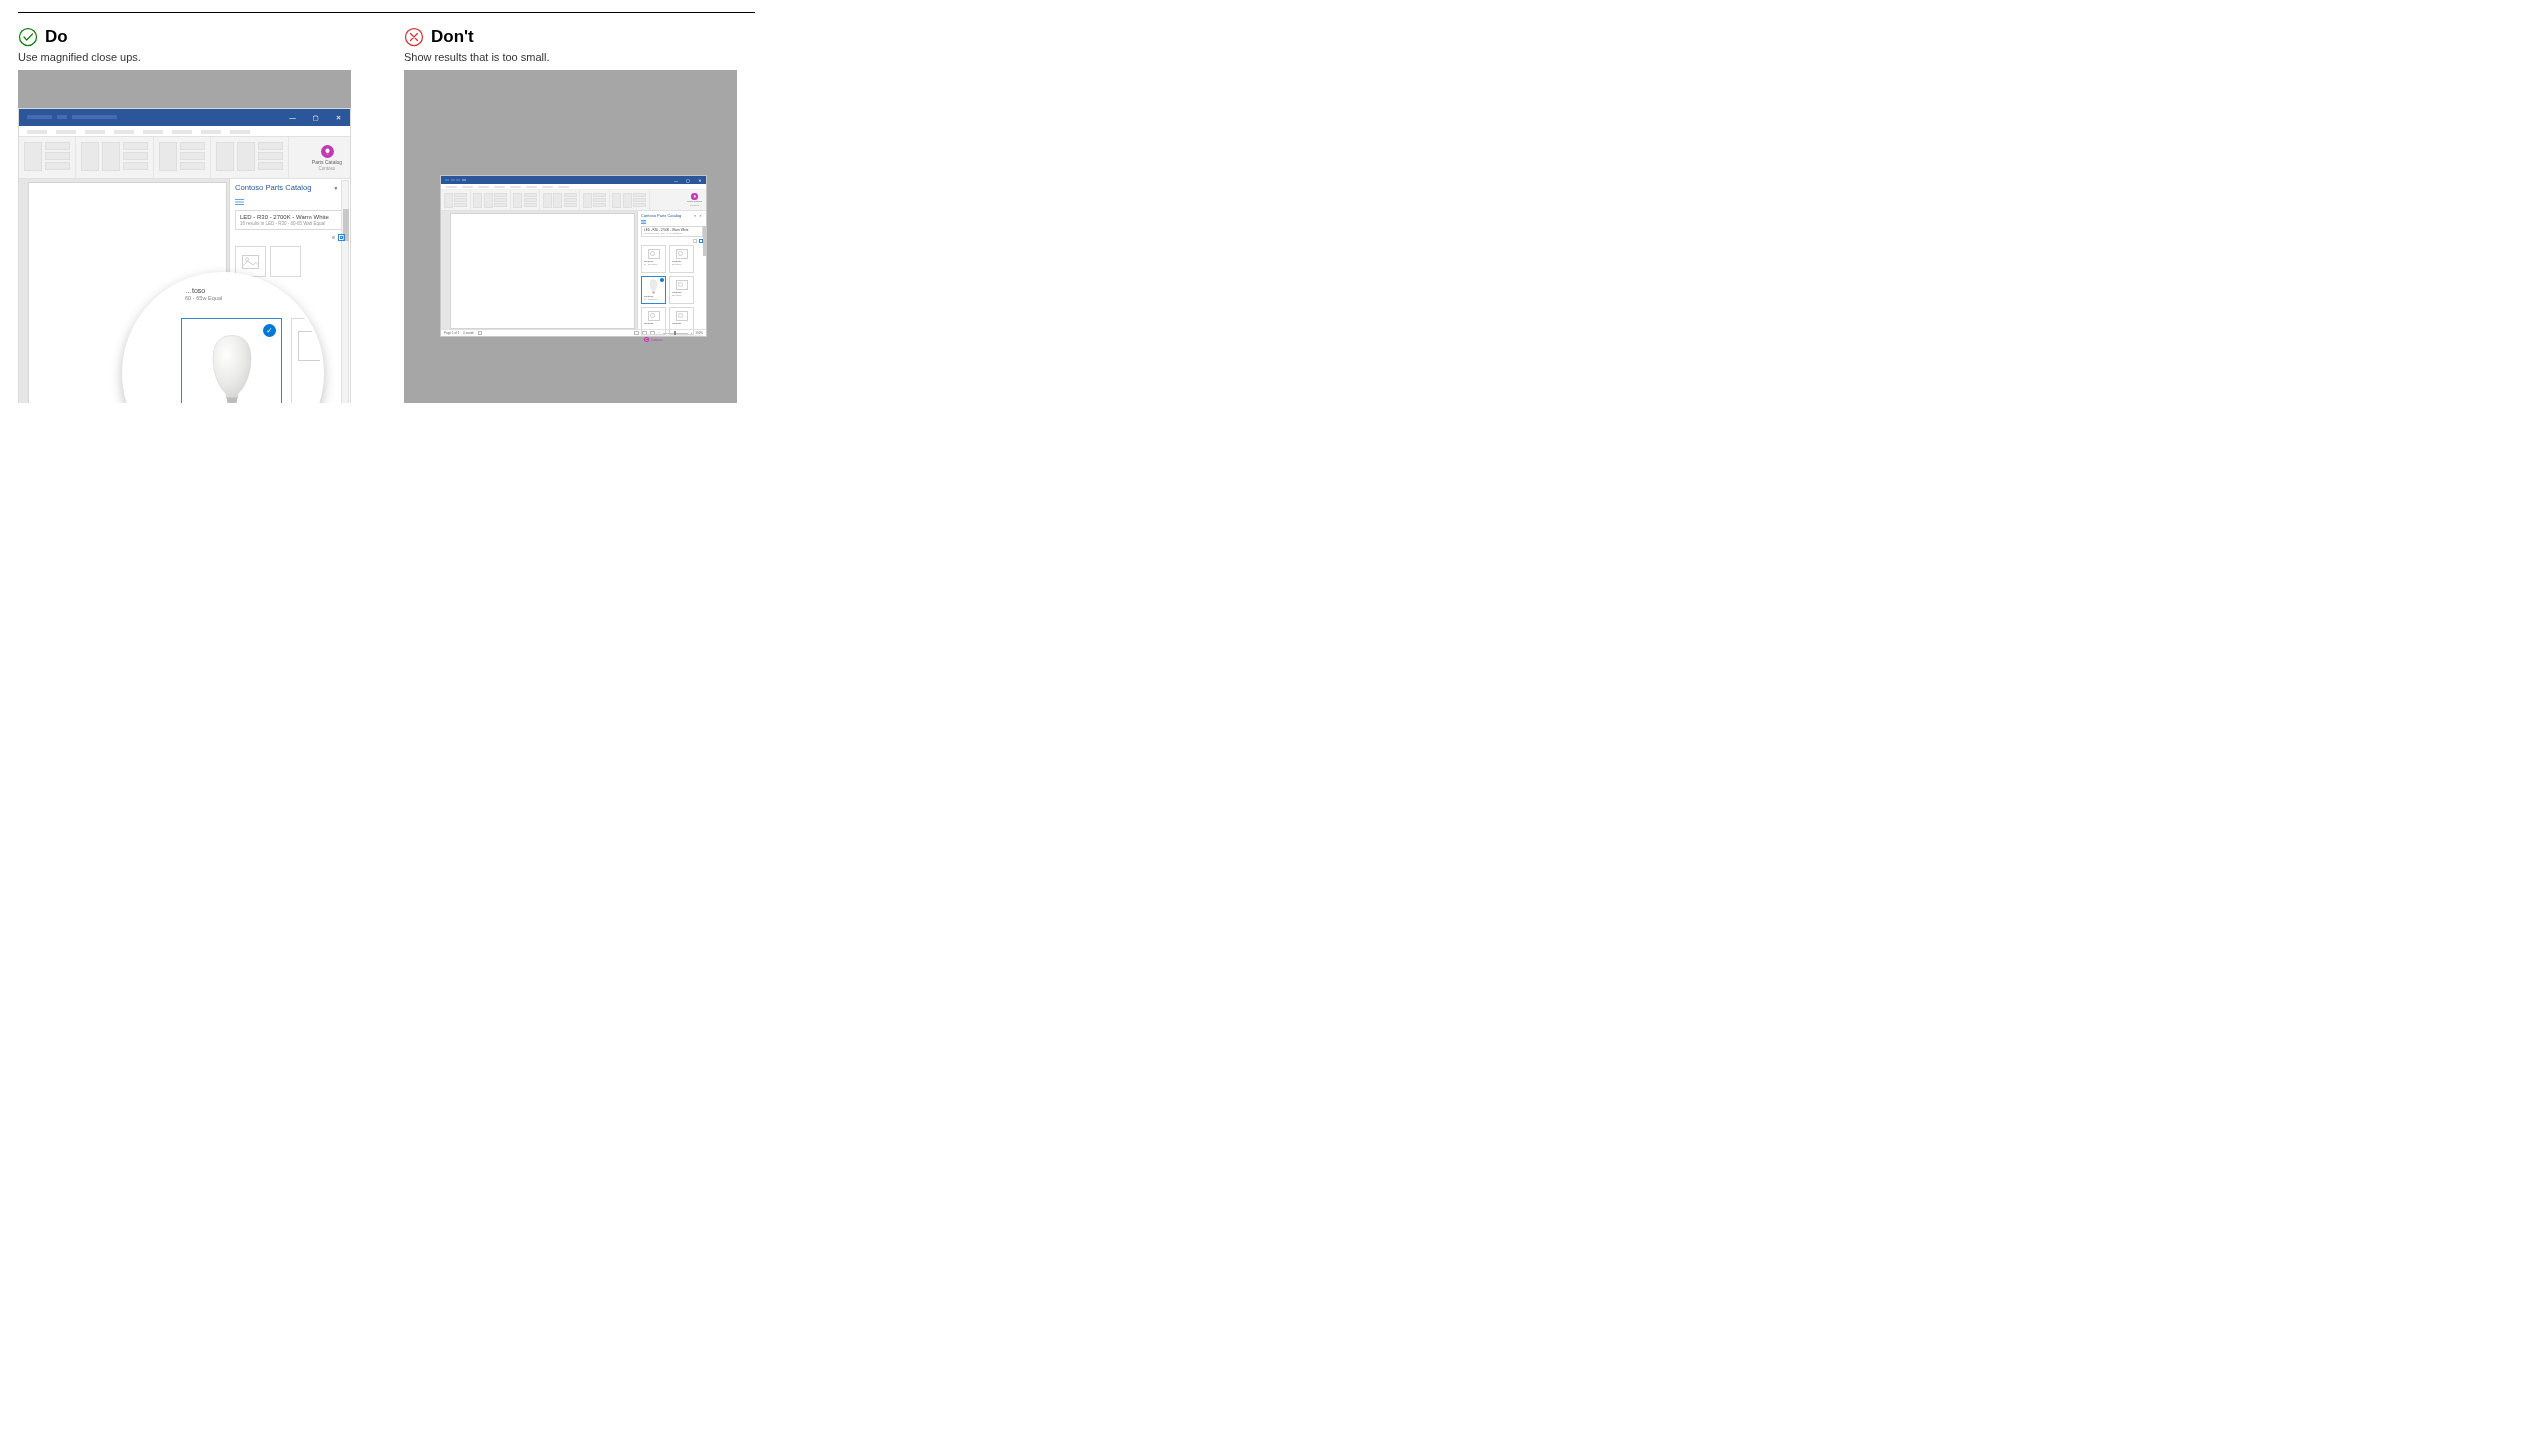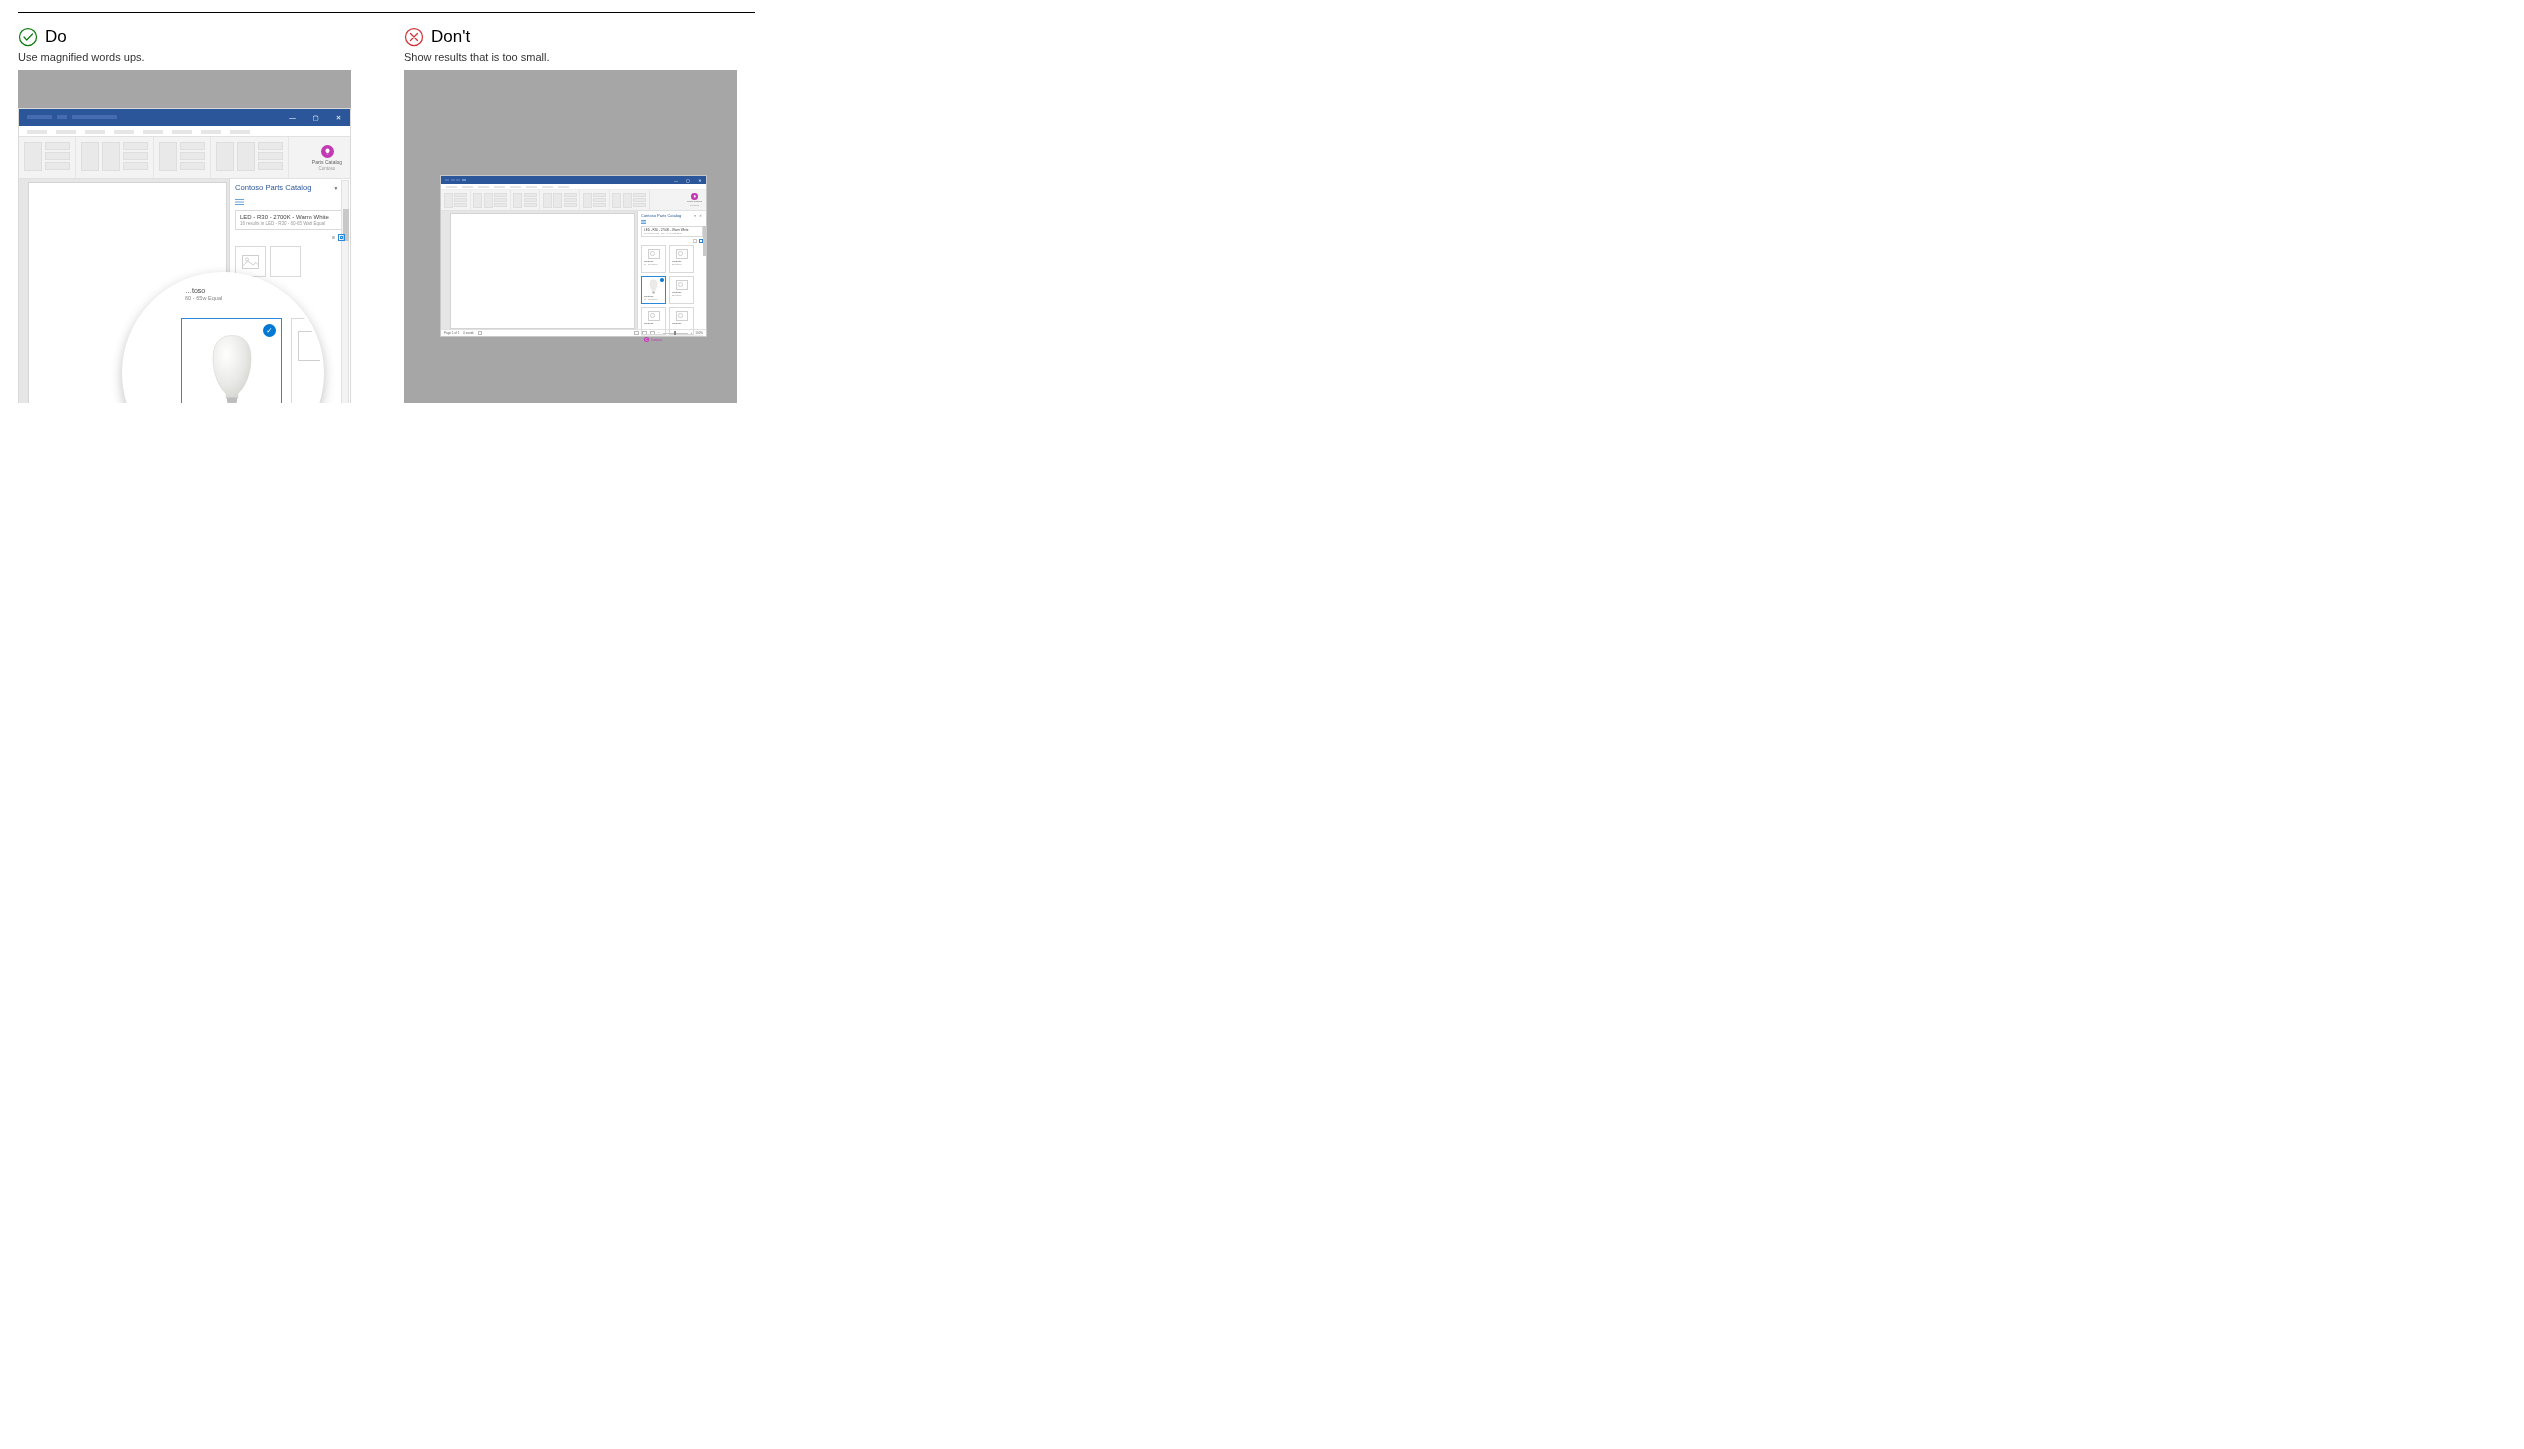--- a/index.html
+++ b/index.html
@@ -1,21 +1,21 @@
 <!DOCTYPE html>
 <html style="font-size:8px"><head>
 <meta charset="utf-8">
 <style>
   * { margin: 0; padding: 0; box-sizing: border-box; }
   body { font-family: "Segoe UI", -apple-system, sans-serif; background: #fff; padding: 12px 18px; }
   .page { display: flex; gap: 35px; border-top: 1px solid #000; padding-top: 14px; max-width: 737px; }
   .col { flex: 1; }
   .head-row { display: flex; align-items: center; gap: 7px; margin-bottom: 4px; }
   .head-row svg { flex: 0 0 auto; }
-  .head-title { font-size: 17px; font-weight: 400; color: #000; }
+  .head-title { font-size: 17px; font-weight: 700; color: #000; }
   .head-sub { font-size: 11px; color: #333; margin-bottom: 7px; }
   .canvas { background: #a6a6a6; width: 333px; height: 333px; position: relative; overflow: hidden; }
 
   
   .office-large { position: absolute; left: 0; top: 38px; width: 333px; height: 313px; background: #fff; border: 0.5px solid #d9d9d9; }
   .titlebar { height: 17px; background: #2b579a; position: relative; }
   .title-skel { display: flex; gap: 5px; padding: 6px 0 0 8px; }
   .title-skel span { height: 4px; background: #466caf; border-radius: 0.5px; }
   .title-skel span:nth-child(1){width:25px;} .title-skel span:nth-child(2){width:10px;} .title-skel span:nth-child(3){width:45px;}
   .winbtns { position: absolute; right: 0; top: 0; display: flex; }
@@ -117,21 +117,21 @@
 <div class="page">
 
   <div class="col">
     <div class="head-row">
       <svg width="20" height="20" viewBox="0 0 40 40">
         <circle cx="20" cy="20" r="17" fill="none" stroke="#107c10" stroke-width="2.5"></circle>
         <path d="M12 20 L17.5 26 L29 14" fill="none" stroke="#107c10" stroke-width="2.5" stroke-linecap="round" stroke-linejoin="round"></path>
       </svg>
       <h2 class="head-title">Do</h2>
     </div>
-    <p class="head-sub">Use magnified words ups.</p>
+    <p class="head-sub">Use magnified close ups.</p>
 
     <div class="canvas">
 
       <div class="office-large">
         <div class="titlebar">
           <div class="title-skel">
               <span></span>
               <span></span>
               <span></span>
             </div>

